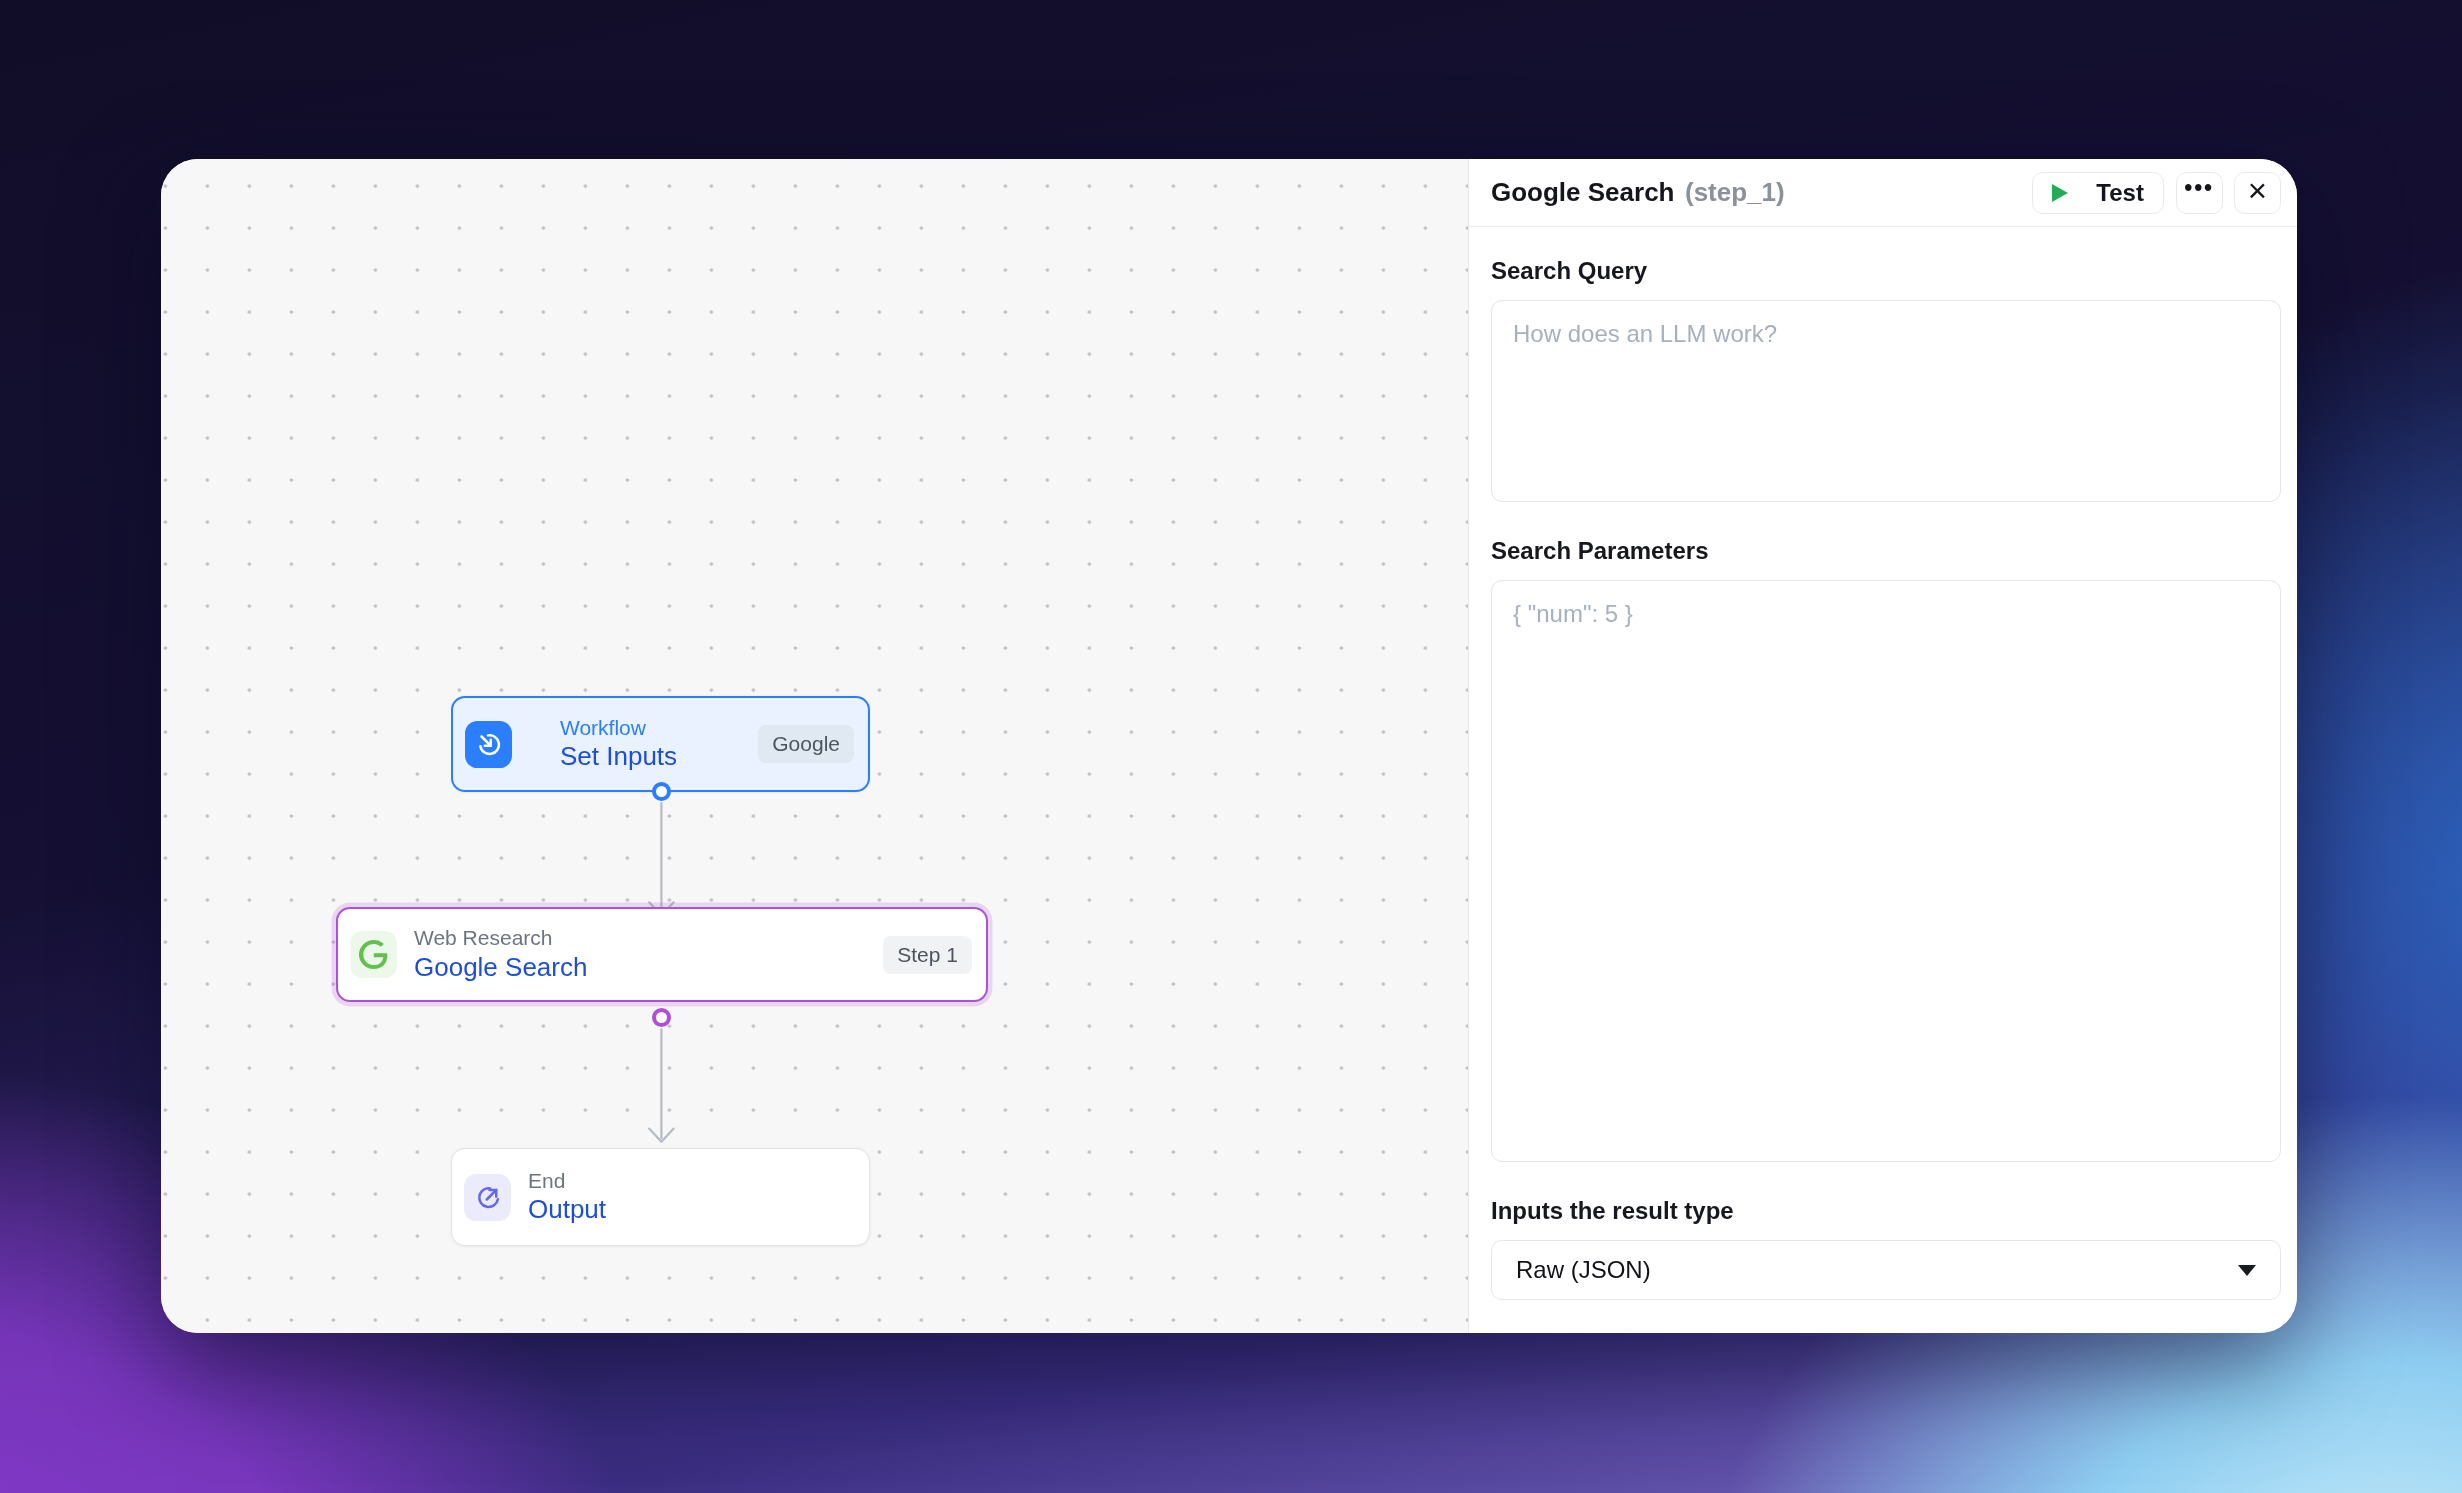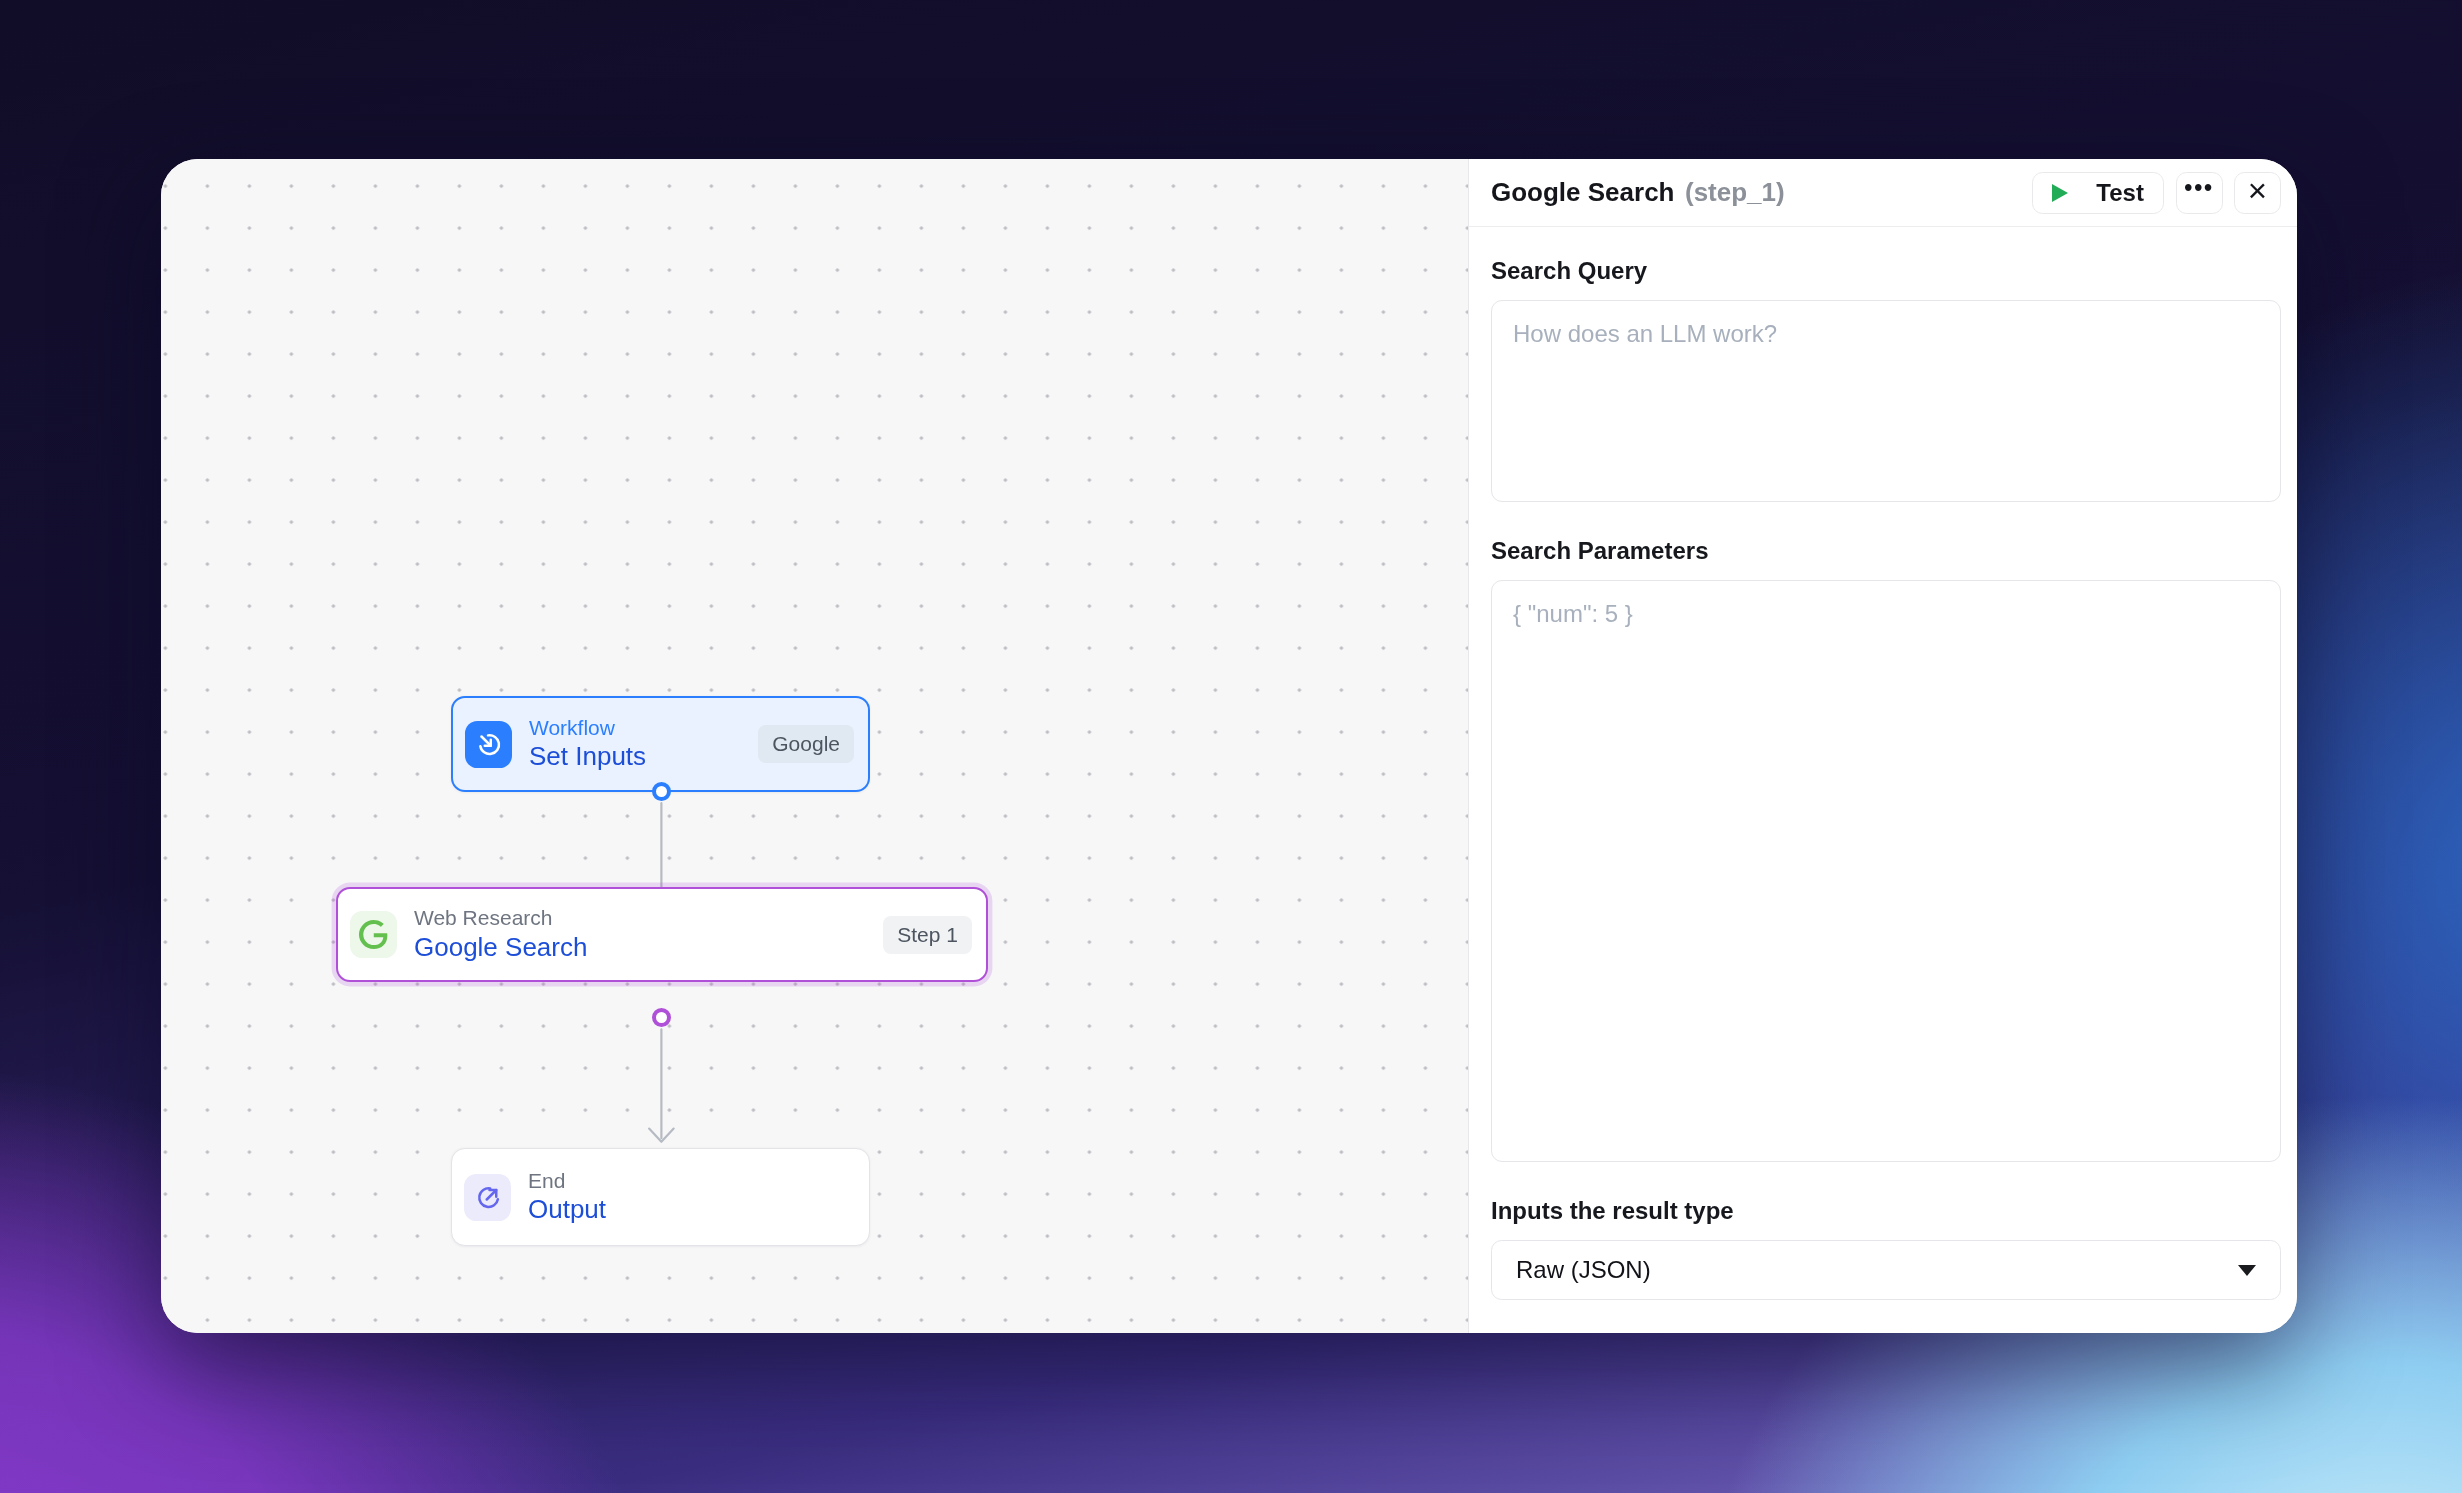--- a/index.html
+++ b/index.html
@@ -25,22 +25,22 @@
     background-image:radial-gradient(circle, #bcbcc2 1.5px, transparent 1.7px);
     background-size:42px 42px; background-position:25.4px 6.1px;
   }
   .edges { position:absolute; left:0; top:0; width:1307px; height:1174px; }
   .node {
     position:absolute; display:flex; align-items:center;
     background:#fff; border-radius:14px; padding:0 14px 0 12.3px;
     box-shadow:0 0.9px 2.6px rgba(20,20,40,0.06);
   }
   .node-setinputs { left:290px; top:537px; width:419px; height:96px;
-    background:#e9f2fe; border:2.6px solid #2b7fff; }
-  .node-google { left:175px; top:728px; width:652px; height:95px;
+    background:#e9f2fe; border:2.6px solid #2b7fff;gap:31px; }
+  .node-google { left:175px; top:748px; width:652px; height:95px;
     border:2.6px solid #b050d8; box-shadow:0 0 0 4.4px rgba(176,80,216,0.20); }
   .node-output { left:290px; top:989px; width:419px; height:98px;
     border:1.8px solid #e4e4e8; }
   .node-icon {
     width:47px; height:47px; border-radius:12.3px; flex:0 0 auto;
     display:flex; align-items:center; justify-content:center;
   }
   .icon-blue { background:#2b7fff; }
   .icon-green { background:#edf7ea; }
   .icon-lav { background:#ecebfb; }

